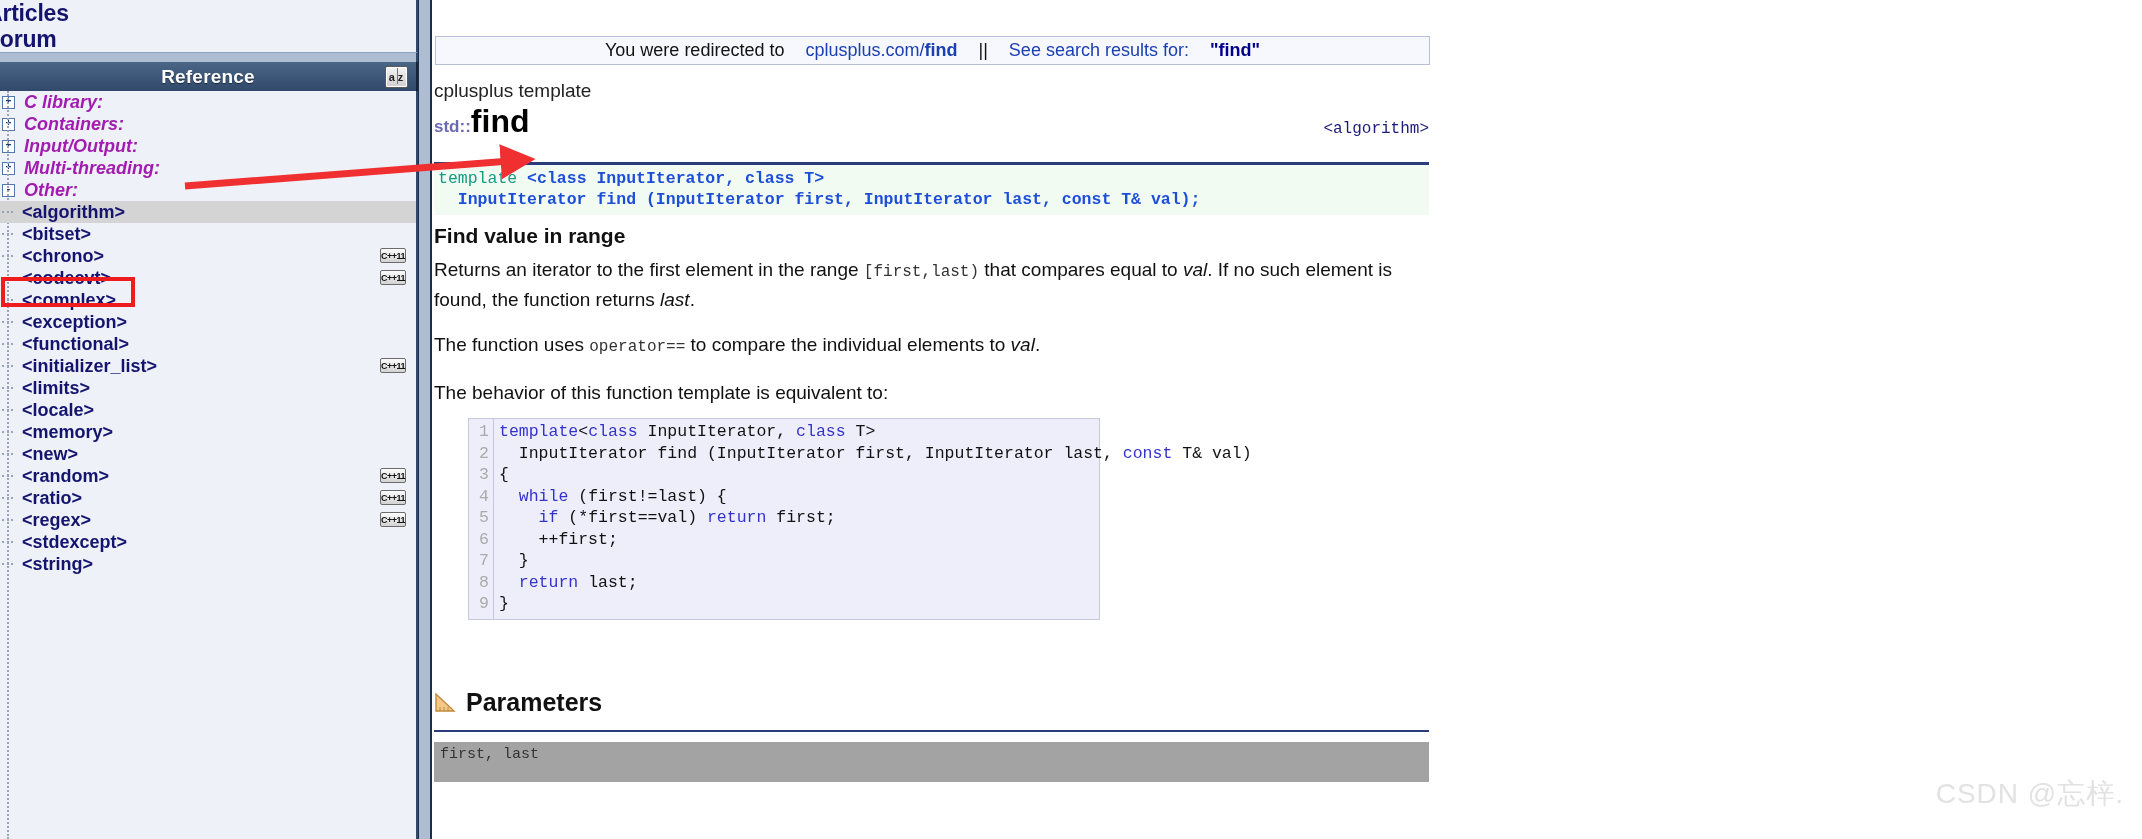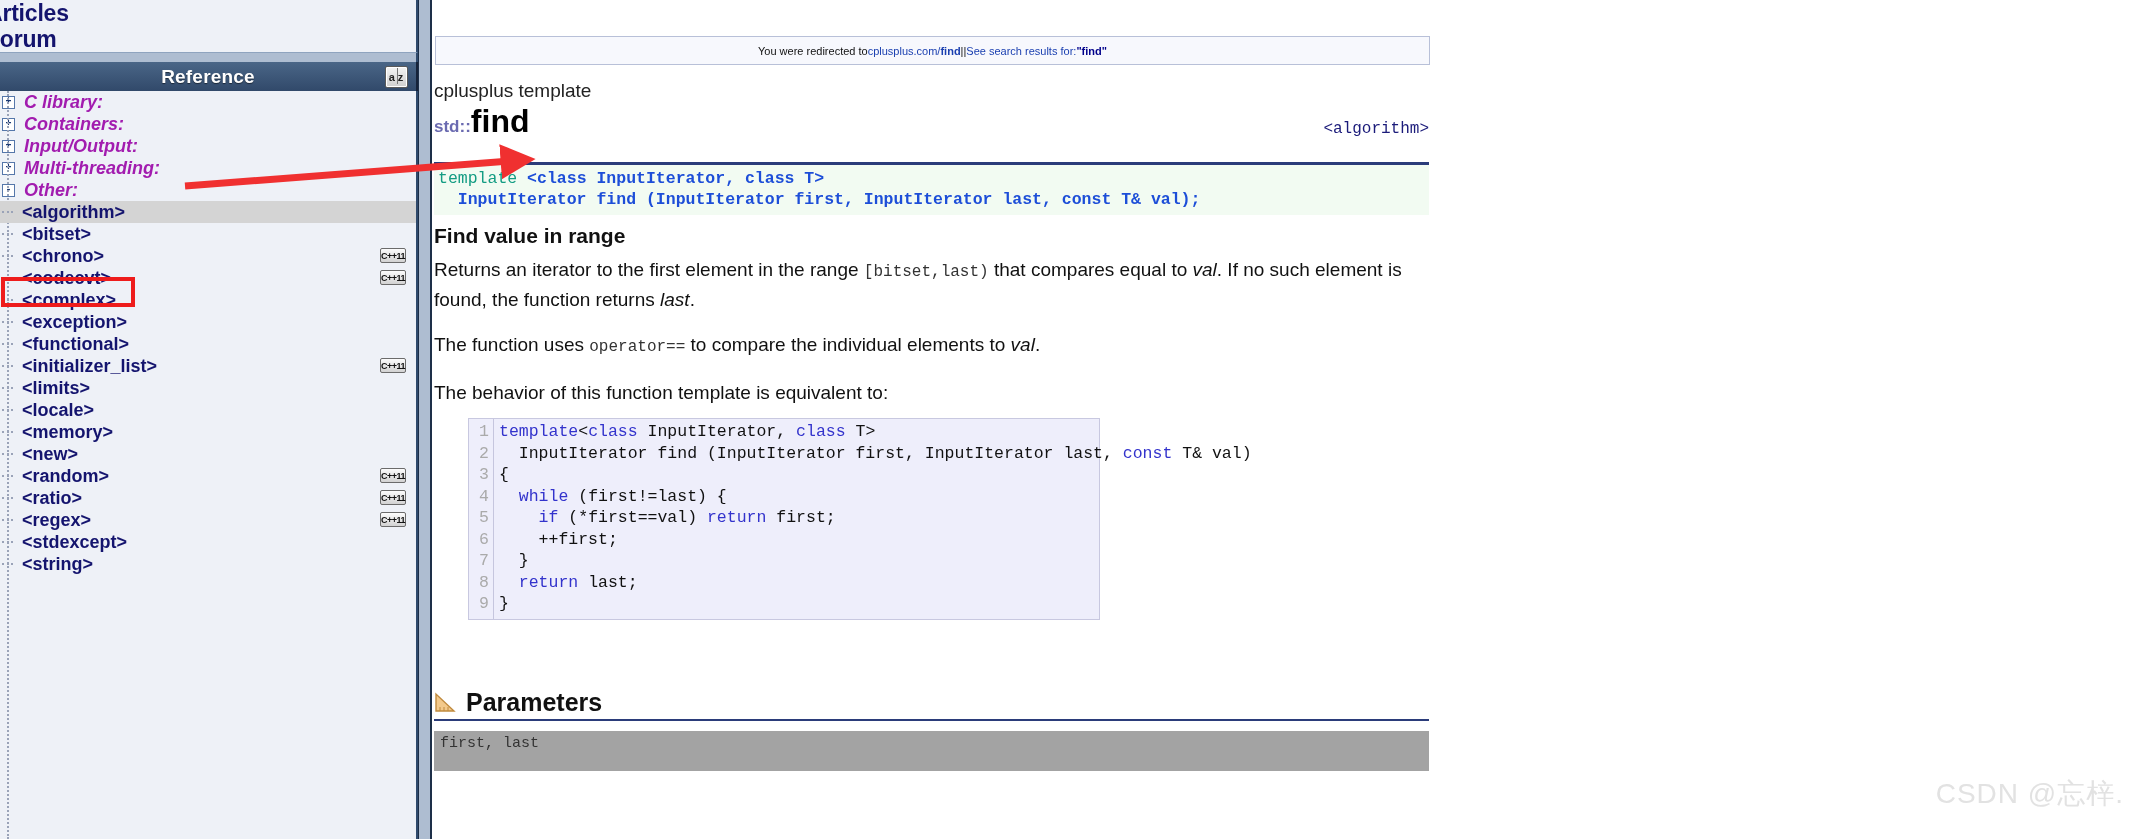--- a/index.html
+++ b/index.html
@@ -245,22 +245,23 @@
     margin: 36px 0 0 16px;
     margin-left: 3px;
     width: 995px;
     box-sizing: border-box;
     height: 29px;
     background: #f7f8fd;
     border: 1px solid #b8c0d8;
     display: flex;
     align-items: center;
     justify-content: center;
-    font-size: 11px;
+    font-size: 18px;
     color: #111;
+    gap: 21px;
   }
   #redirect-banner .lnk { color: #1a3fb0; }
   #redirect-banner .lnk b { color: #1a3fb0; }
   #redirect-banner .q { color: #00008b; font-weight: bold; }
   #redirect-banner .plain { color: #111; }
 
   .kind-line {
     margin: 15px 0 0 2px;
     font-size: 19px;
     color: #222;
@@ -358,21 +359,21 @@
     flex: 1 1 auto;
   }
   #code-body .kw { color: #3333cc; }
 
   #params-head {
     margin: 68px 0 0 2px;
     width: 995px;
     display: flex;
     align-items: center;
     border-bottom: 2px solid #2b3c7a;
-    padding-bottom: 2px;
+    padding-bottom: 13px;
   }
   #params-head .icon {
     width: 22px;
     height: 22px;
     margin-right: 10px;
     flex: 0 0 22px;
   }
   #params-head .txt {
     font-size: 25px;
     font-weight: bold;
@@ -559,21 +560,21 @@
       <div id="title-row">
         <div id="fn-title"><span class="ns">std::</span><span>find</span></div>
         <div id="header-include">&lt;algorithm&gt;</div>
       </div>
 
       <div id="signature"><span class="kw">template</span><span class="grn"> &lt;class InputIterator, class T&gt;</span>
 <span class="grn">  InputIterator find (InputIterator first, InputIterator last, const T&amp; val);</span></div>
 
       <div class="sec-head">Find value in range</div>
 
-      <div class="para"><span>Returns an iterator to the first element in the range </span><span class="mono">[bitset,last)</span><span> that compares equal to </span><i>val</i><span>. If no such element is found, the function returns </span><i>last</i><span>.</span></div>
+      <div class="para"><span>Returns an iterator to the first element in the range </span><span class="mono">[first,last)</span><span> that compares equal to </span><i>val</i><span>. If no such element is found, the function returns </span><i>last</i><span>.</span></div>
 
       <div class="para" style="margin-top:18px;"><span>The function uses </span><span class="mono">operator==</span><span> to compare the individual elements to </span><i>val</i><span>.</span></div>
 
       <div class="para" style="margin-top:18px;">The behavior of this function template is equivalent to:</div>
 
       <div id="code-block">
         <div id="code-gutter">
             <div>1</div>
             <div>2</div>
             <div>3</div>

